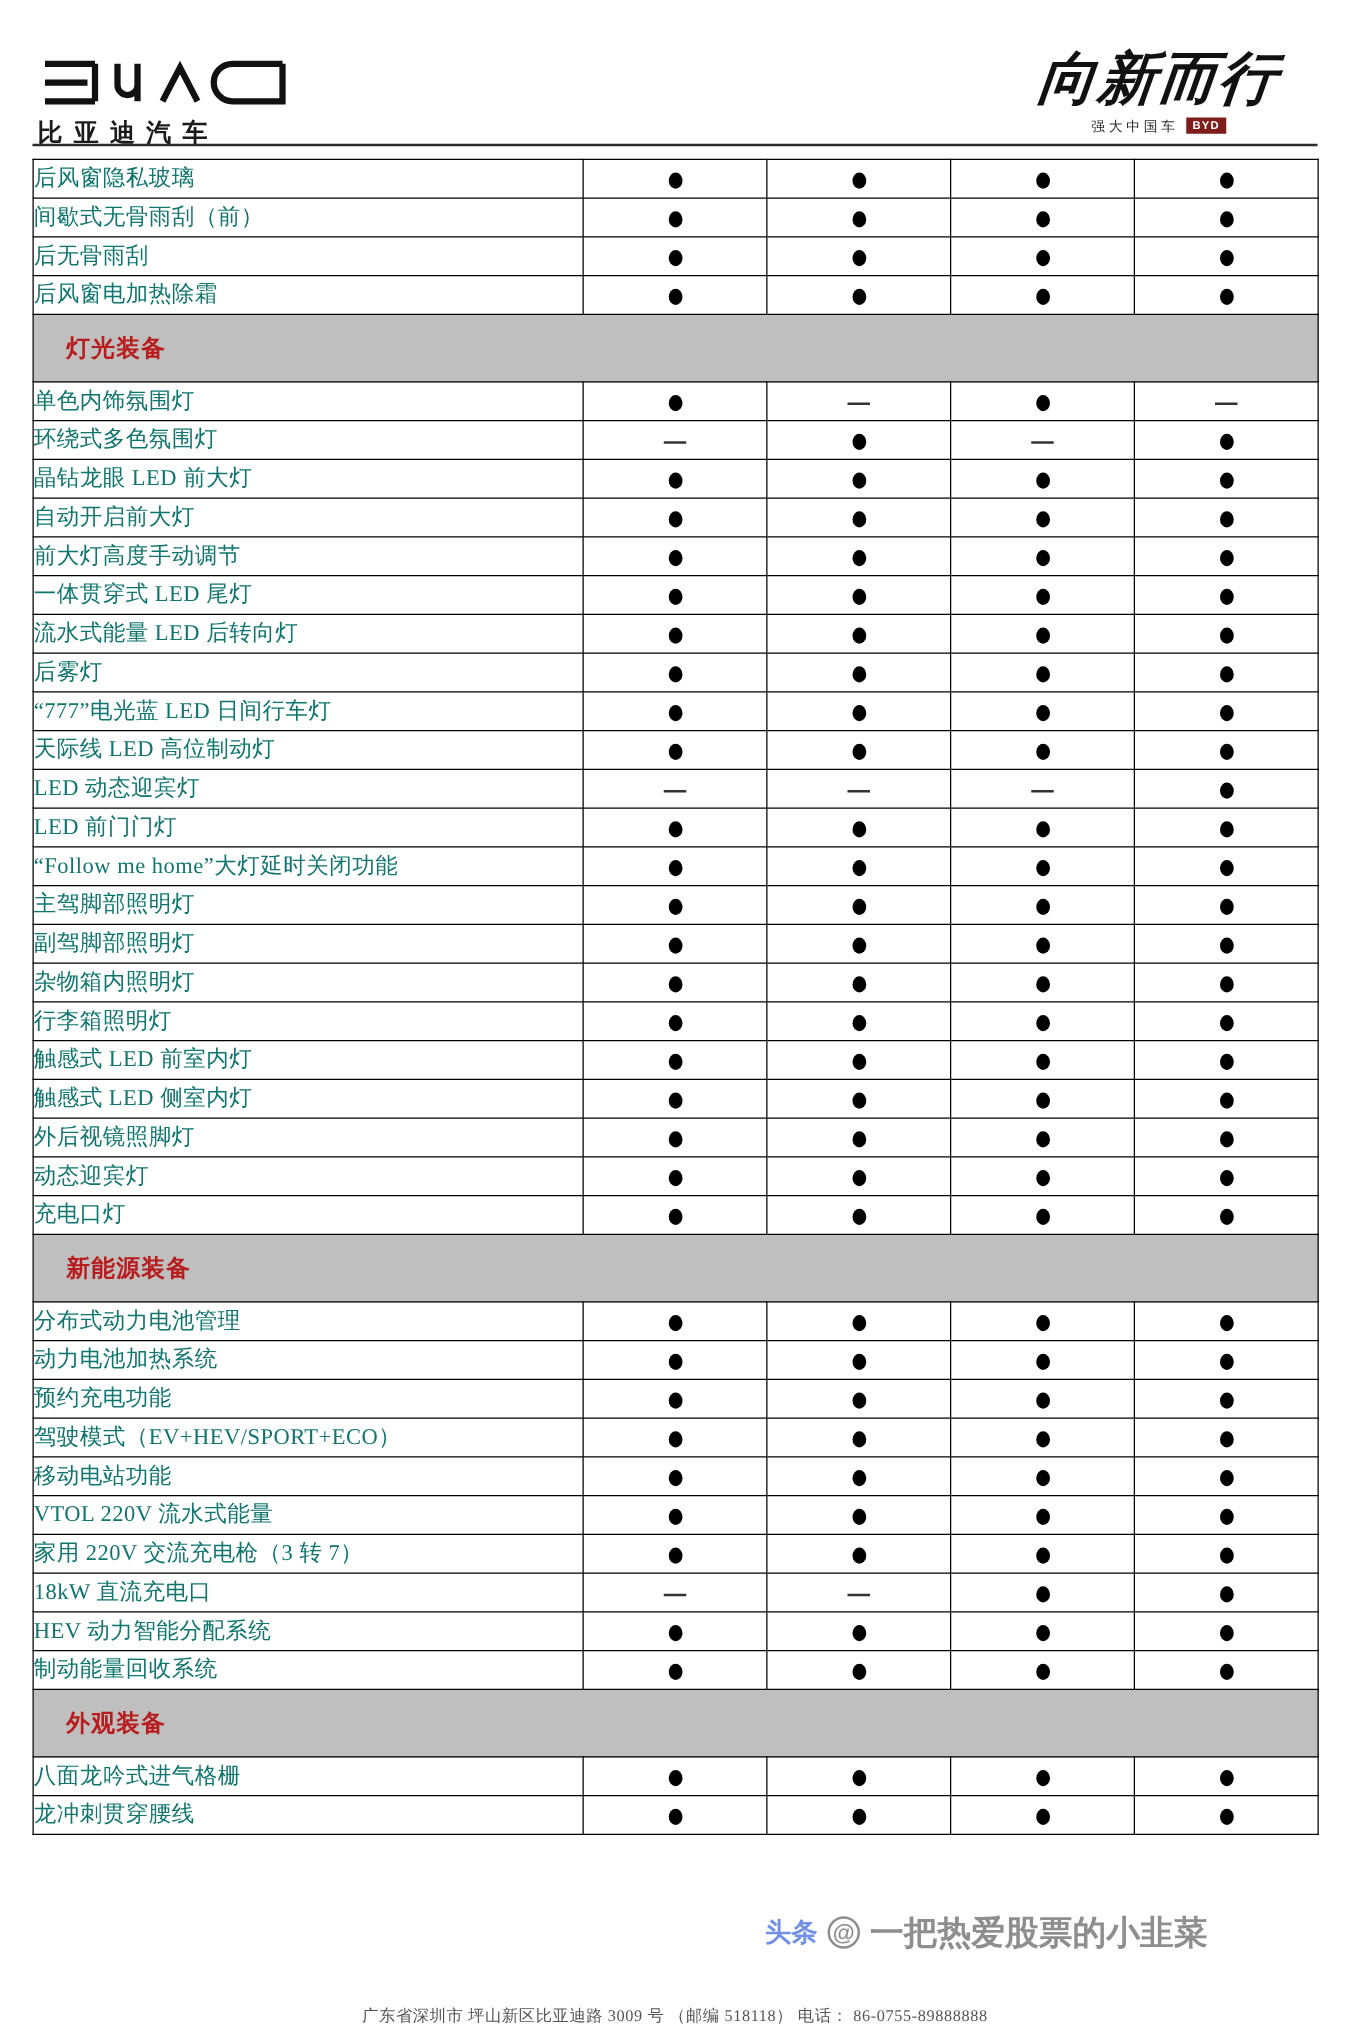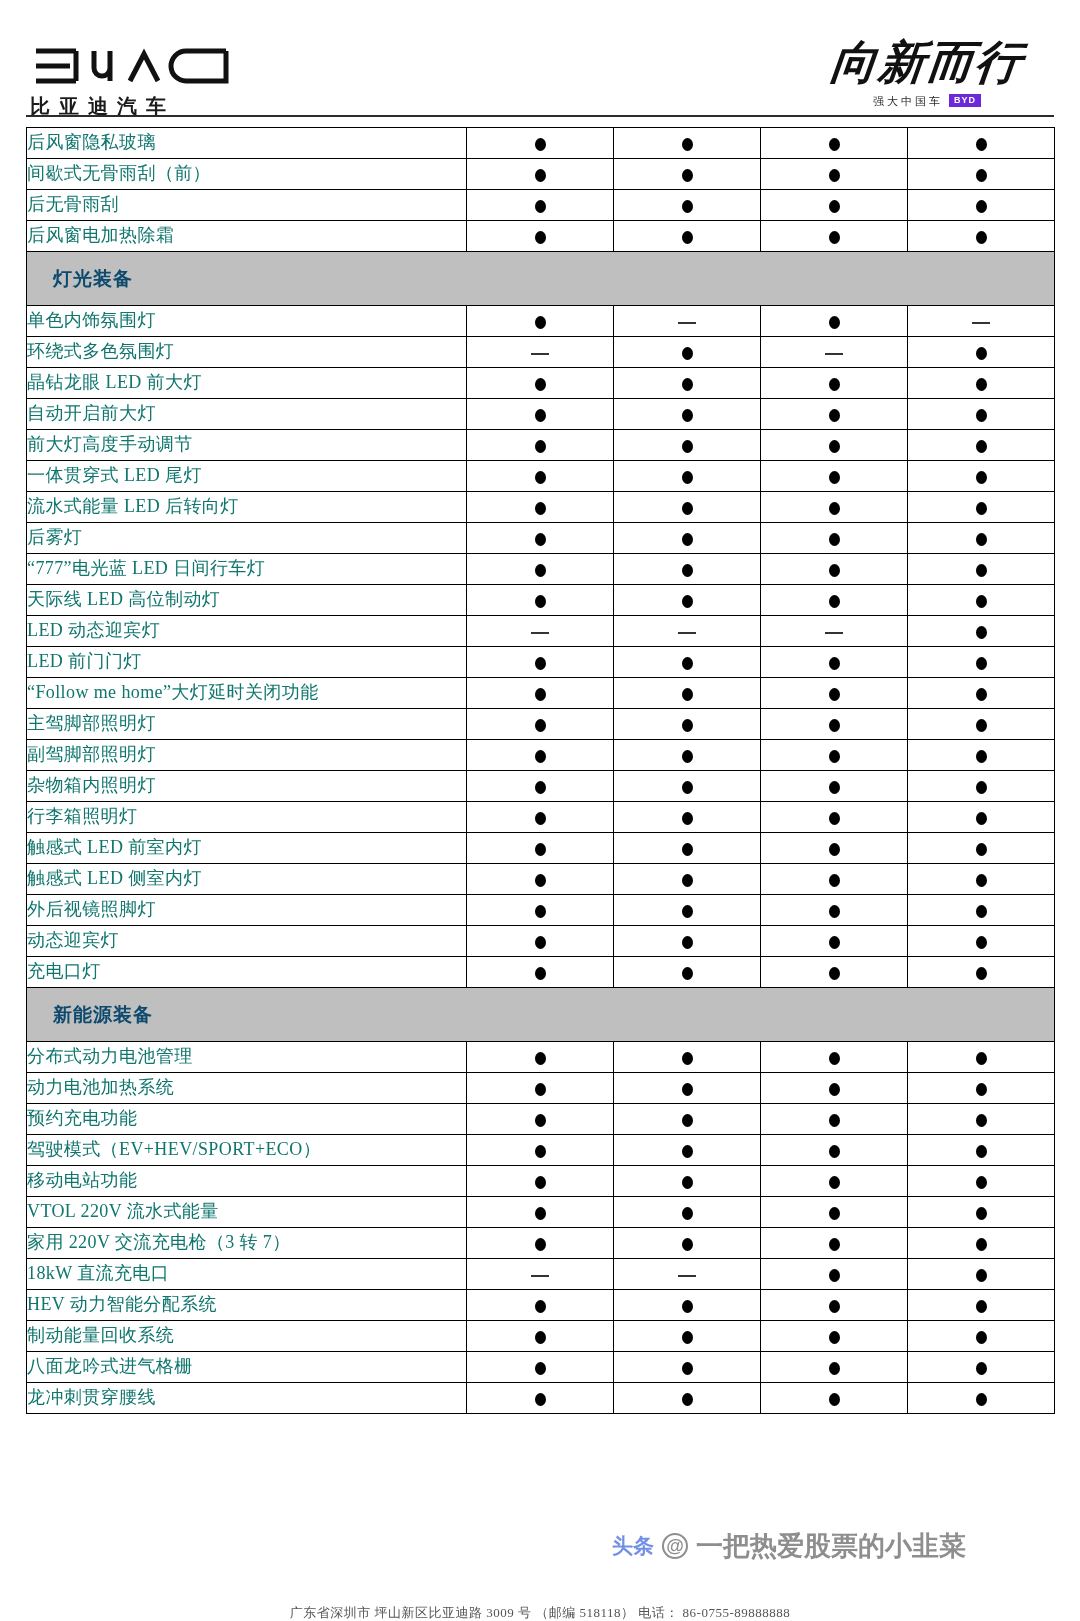--- a/index.html
+++ b/index.html
@@ -62,21 +62,21 @@
     white-space:nowrap;
   }
   .slogan-sub-text {
     font-family:"Liberation Sans", sans-serif;
     font-size:11px;
     letter-spacing:3px;
     color:#2a2a2a;
   }
   .slogan-badge {
     display:inline-block;
-    background:#6d28d9;
+    background:#7f1d1d;
     color:#fff;
     font-family:"Liberation Sans", sans-serif;
     font-size:9px;
     font-weight:700;
     letter-spacing:1px;
     padding:2px 5px;
     line-height:1;
   }
   .header-rule {
     position:absolute;
@@ -133,21 +133,21 @@
     background:#bfbfbf;
     height:54px;
     border-left:1px solid #000;
     border-right:1px solid #000;
     border-top:1px solid #000;
     border-bottom:1px solid #000;
     padding-left:26px;
     font-family:"Liberation Sans", sans-serif;
     font-weight:700;
     font-size:19px;
-    color:#0c4a6e;
+    color:#b91c1c;
     letter-spacing:1px;
   }
 
   
   .watermark {
     position:absolute;
     left:612px;
     top:1528px;
     display:flex;
     align-items:center;
@@ -484,20 +484,23 @@
             <td class="val"><span class="dot"></span></td>
             <td class="val"><span class="dot"></span></td>
           </tr>
           <tr>
             <td class="name">制动能量回收系统</td>
             <td class="val"><span class="dot"></span></td>
             <td class="val"><span class="dot"></span></td>
             <td class="val"><span class="dot"></span></td>
             <td class="val"><span class="dot"></span></td>
           </tr>
+          <tr class="section">
+            <td colspan="5">外观装备</td>
+          </tr>
           <tr>
             <td class="name">八面龙吟式进气格栅</td>
             <td class="val"><span class="dot"></span></td>
             <td class="val"><span class="dot"></span></td>
             <td class="val"><span class="dot"></span></td>
             <td class="val"><span class="dot"></span></td>
           </tr>
           <tr>
             <td class="name">龙冲刺贯穿腰线</td>
             <td class="val"><span class="dot"></span></td>

